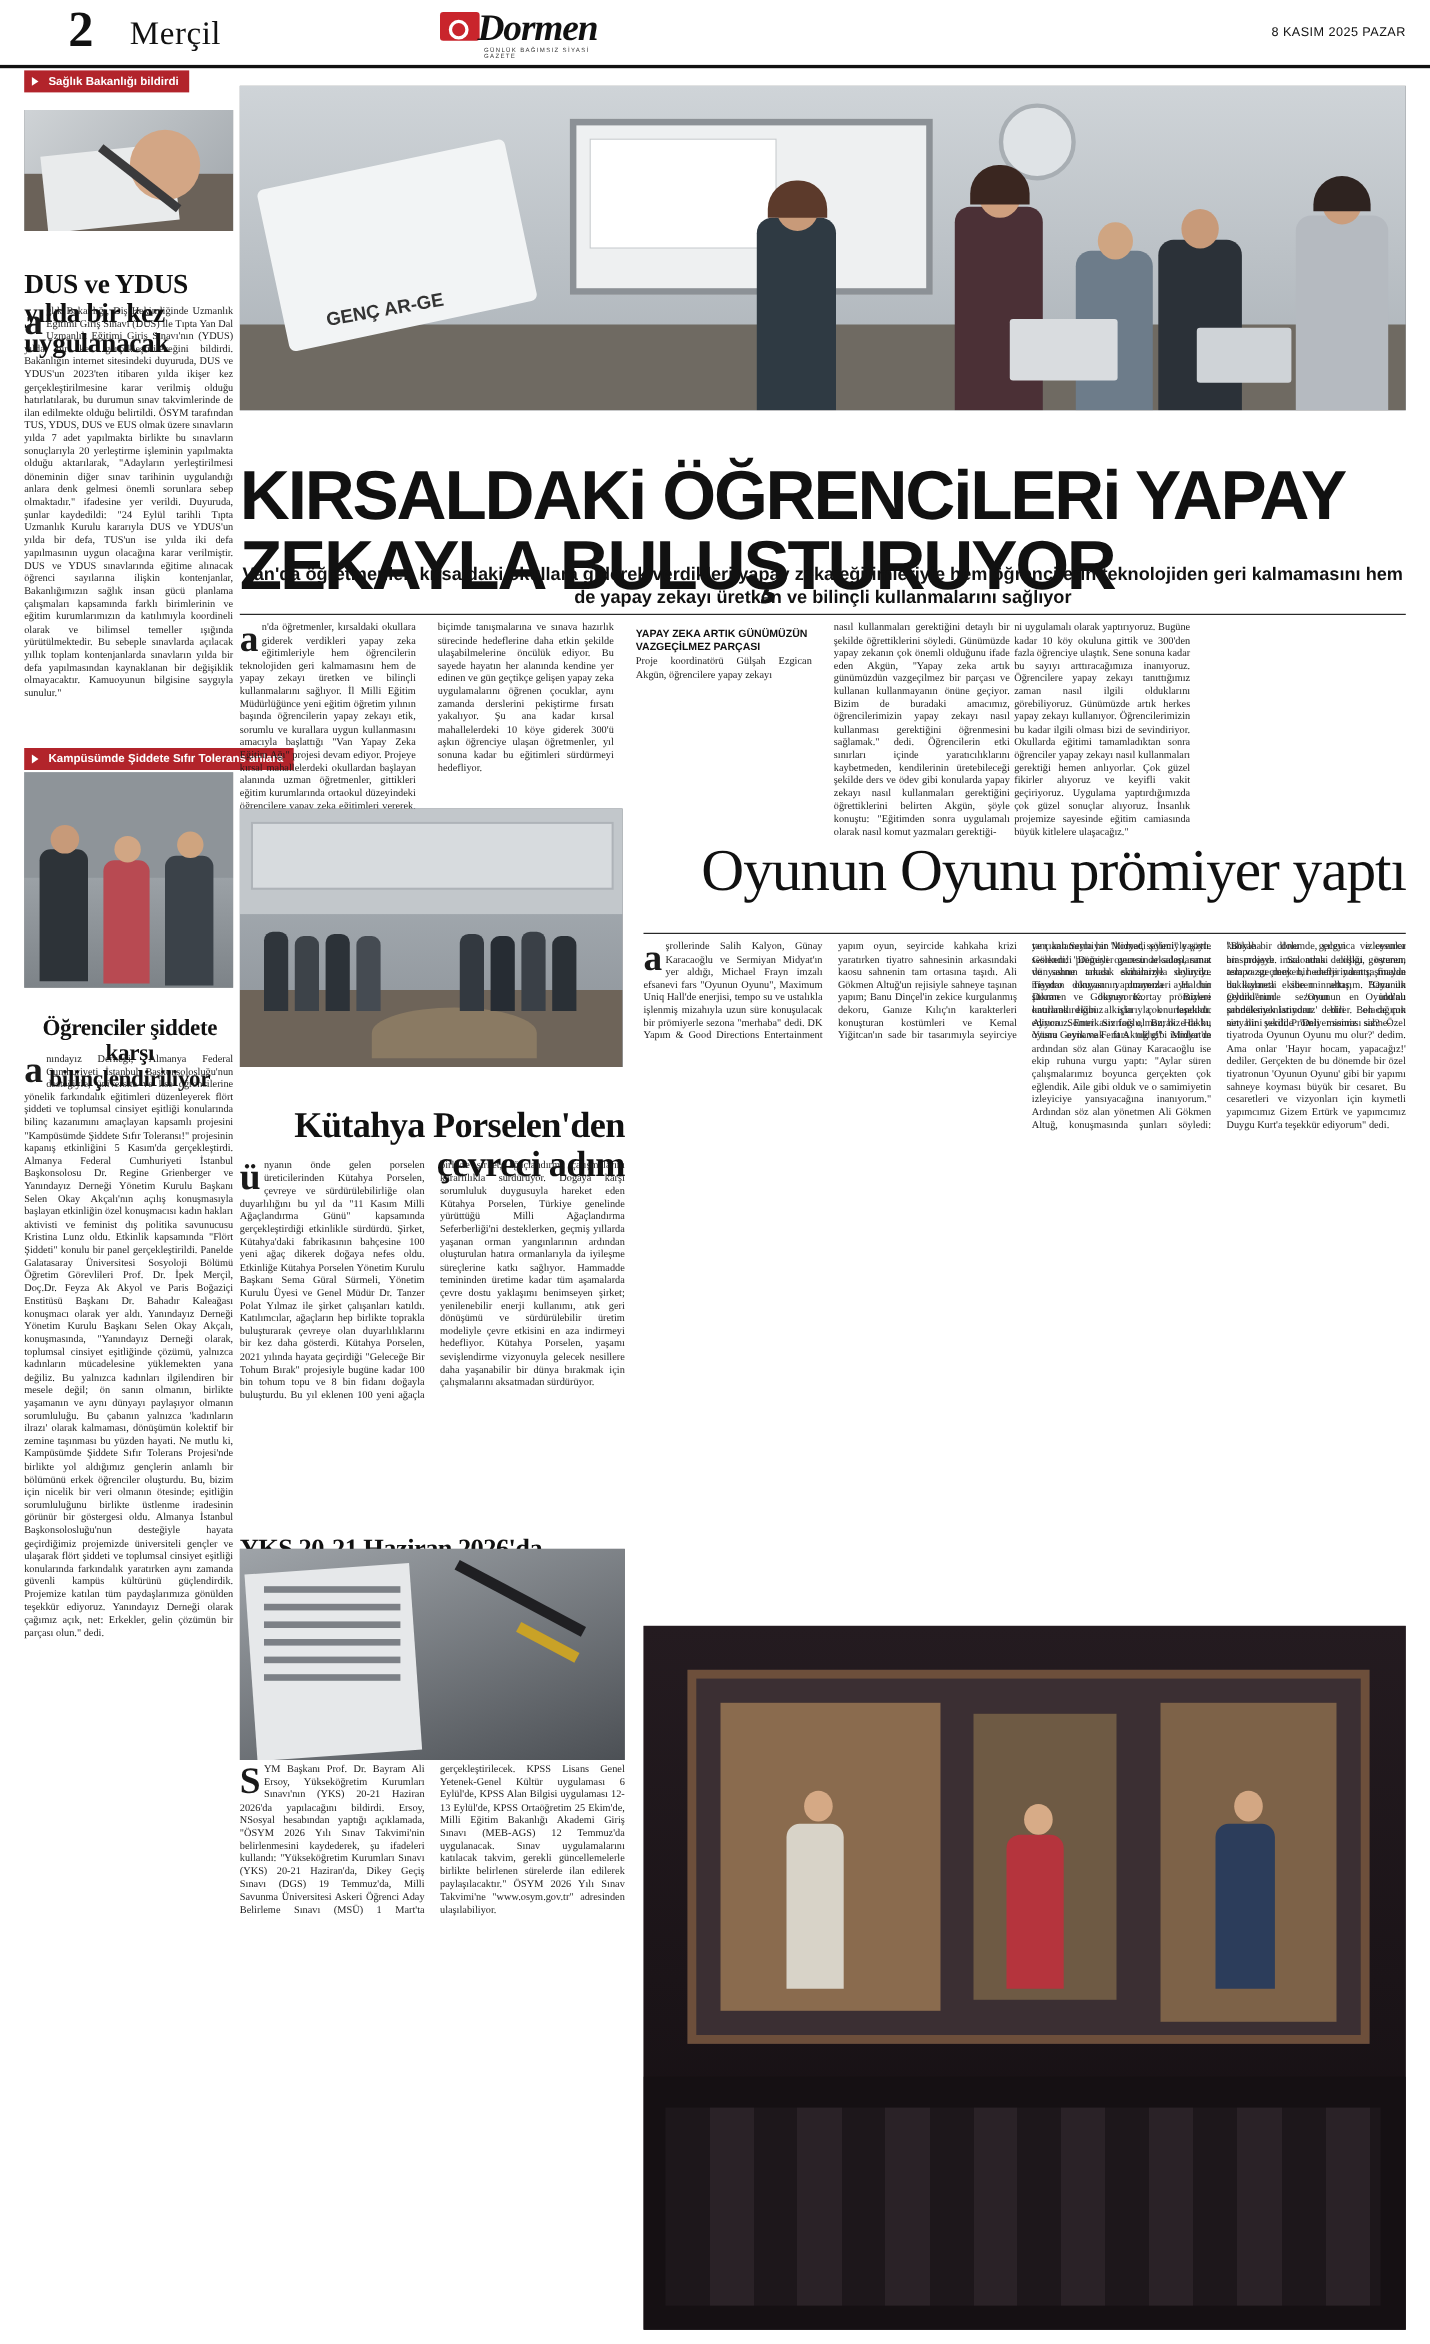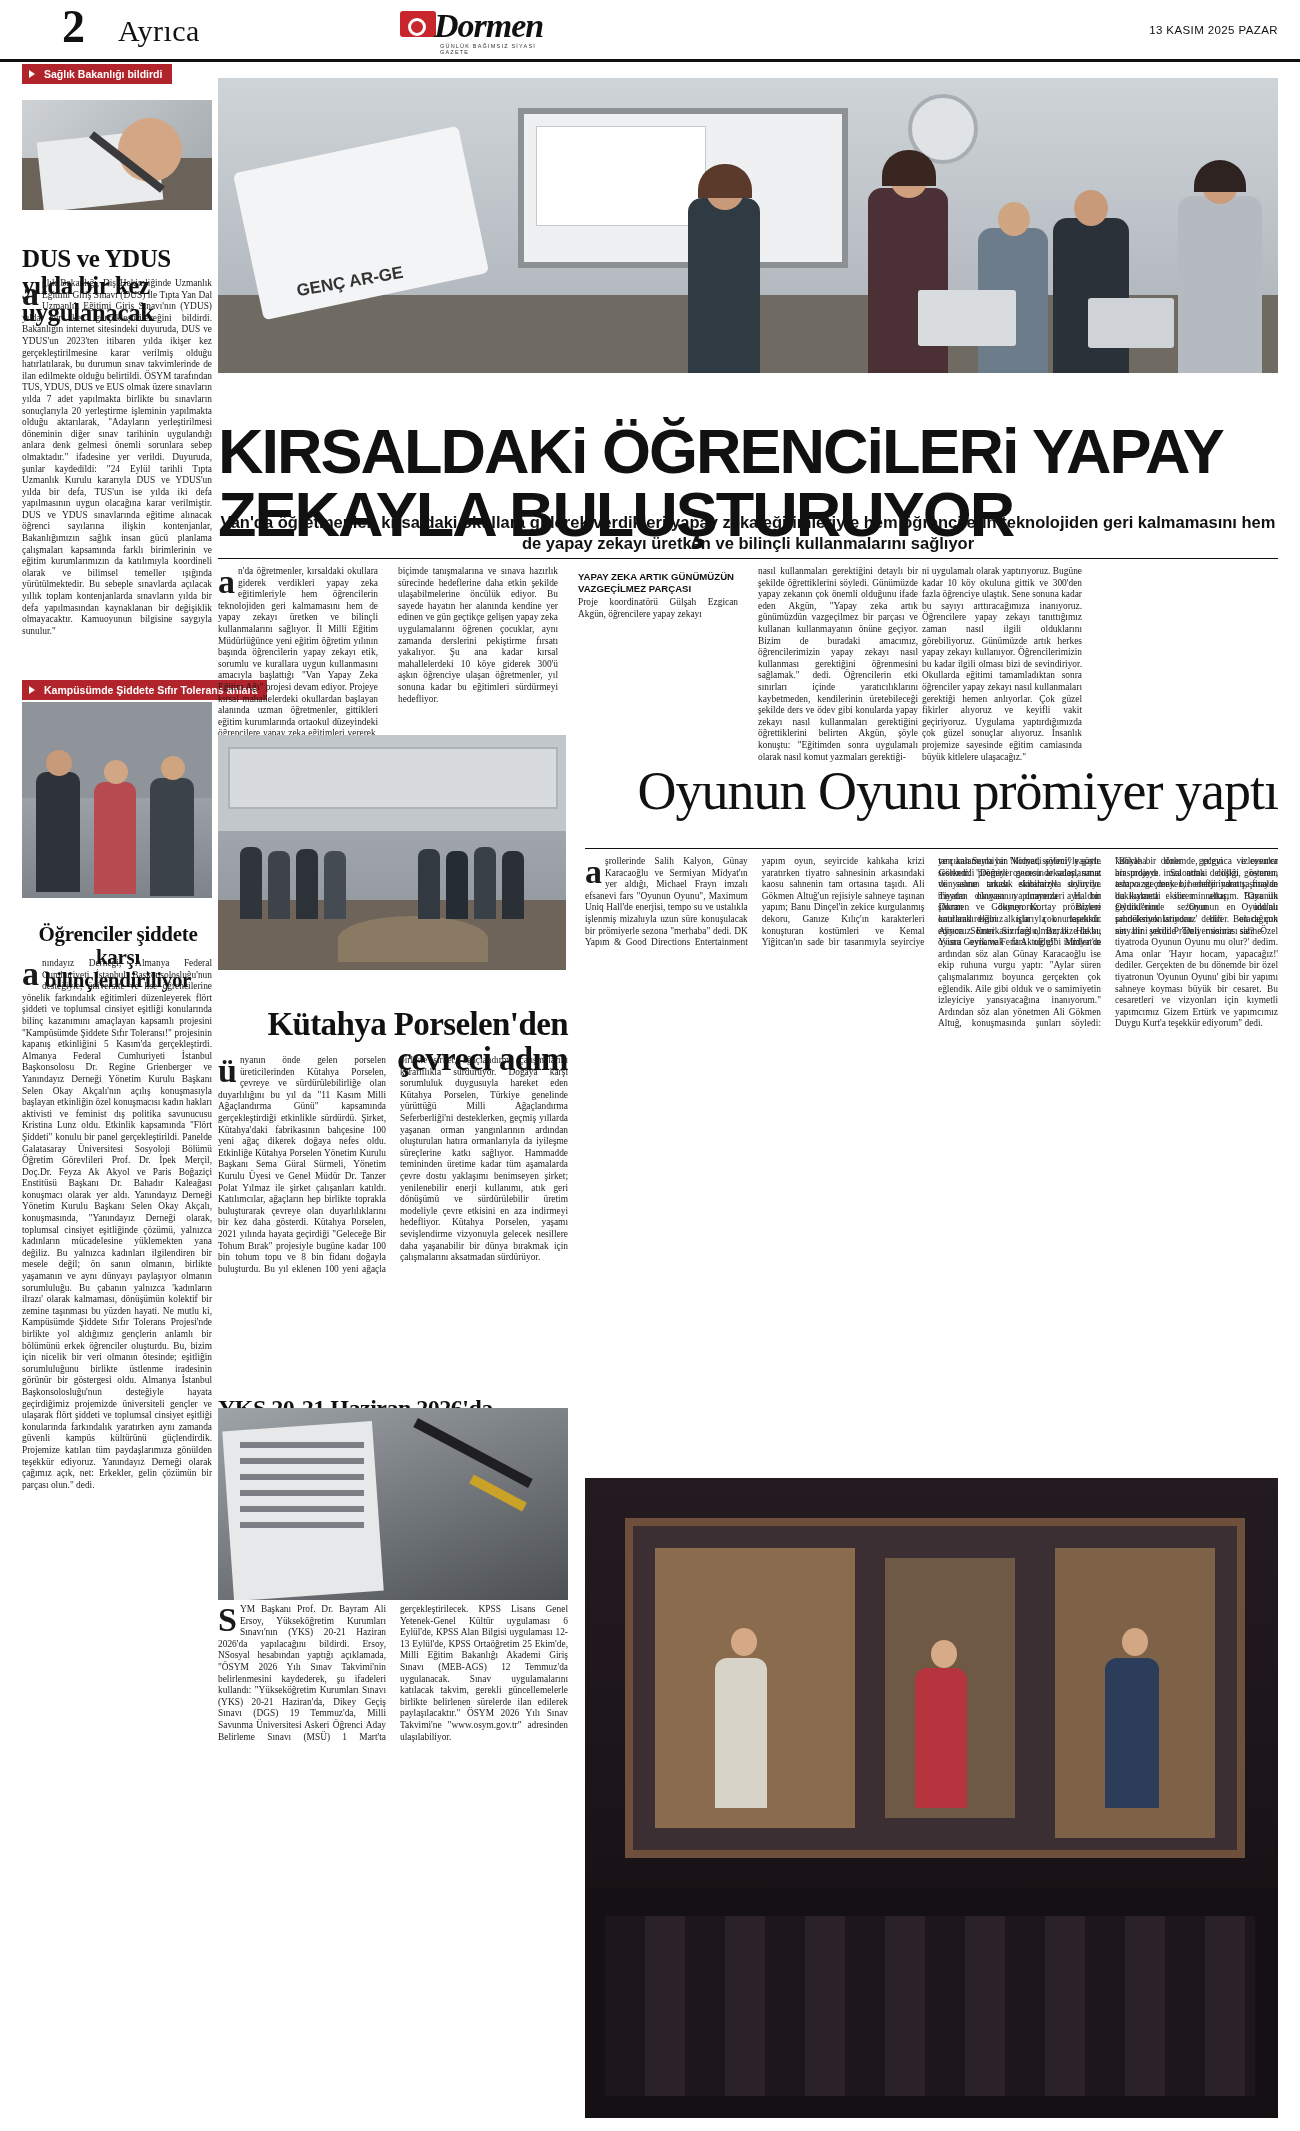--- a/index.html
+++ b/index.html
@@ -166,29 +166,29 @@
     position:absolute; left:78px; top:195px;
     font-family:"Liberation Sans", sans-serif; font-weight:700;
     font-size:17px; color:#333; transform:rotate(-10deg); line-height:18px;
   }
 </style>
 </head>
 <body>
 
 <div class="masthead">
   <div class="page-num">2</div>
-  <div class="section-name">Ayrıca</div>
+  <div class="section-name">Merçil</div>
 
   <div class="logo-box">
     <div class="logo-flag"></div>
     <div class="logo-text">Dormen</div>
     <div class="logo-sub">GÜNLÜK BAĞIMSIZ SİYASİ GAZETE</div>
   </div>
 
-  <div class="masthead-date">13 KASIM 2025 PAZAR</div>
+  <div class="masthead-date">8 KASIM 2025 PAZAR</div>
 </div>
 
 <div id="dus-kicker" class="kicker">Sağlık Bakanlığı bildirdi</div>
 
 <div class="photo" id="dus-photo">
   <div style="position:absolute;inset:0;background:linear-gradient(135deg,#cfd3d6,#9fa5aa);"></div>
   <div style="position:absolute;left:0;bottom:0;width:190px;height:52px;background:#6b6259;"></div>
   <div style="position:absolute;left:18px;top:36px;width:120px;height:70px;background:#e9ebec;transform:rotate(-6deg);"></div>
   <div style="position:absolute;left:96px;top:18px;width:64px;height:64px;border-radius:50%;background:#d3a685;"></div>
   <div style="position:absolute;left:60px;top:58px;width:90px;height:8px;background:#3a3a3c;transform:rotate(38deg);"></div>

